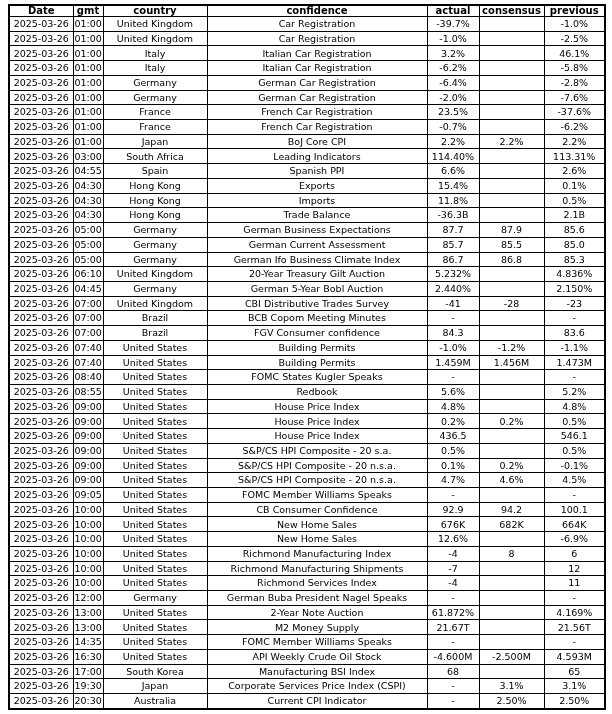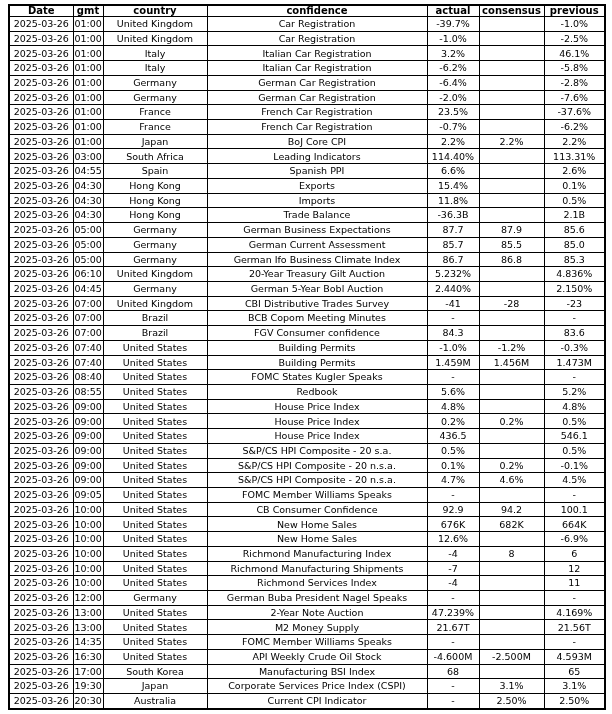--- a/index.html
+++ b/index.html
@@ -276,21 +276,21 @@
           <td></td>
           <td>83.6</td>
         </tr>
         <tr>
           <td>2025-03-26</td>
           <td>07:40</td>
           <td>United States</td>
           <td>Building Permits</td>
           <td>-1.0%</td>
           <td>-1.2%</td>
-          <td>-0.3%</td>
+          <td>-1.1%</td>
         </tr>
         <tr>
           <td>2025-03-26</td>
           <td>07:40</td>
           <td>United States</td>
           <td>Building Permits</td>
           <td>1.459M</td>
           <td>1.456M</td>
           <td>1.473M</td>
         </tr>
@@ -436,21 +436,21 @@
           <td>German Buba President Nagel Speaks</td>
           <td>-</td>
           <td></td>
           <td>-</td>
         </tr>
         <tr>
           <td>2025-03-26</td>
           <td>13:00</td>
           <td>United States</td>
           <td>2-Year Note Auction</td>
-          <td>47.239%</td>
+          <td>61.872%</td>
           <td></td>
           <td>4.169%</td>
         </tr>
         <tr>
           <td>2025-03-26</td>
           <td>13:00</td>
           <td>United States</td>
           <td>M2 Money Supply</td>
           <td>21.67T</td>
           <td></td>

